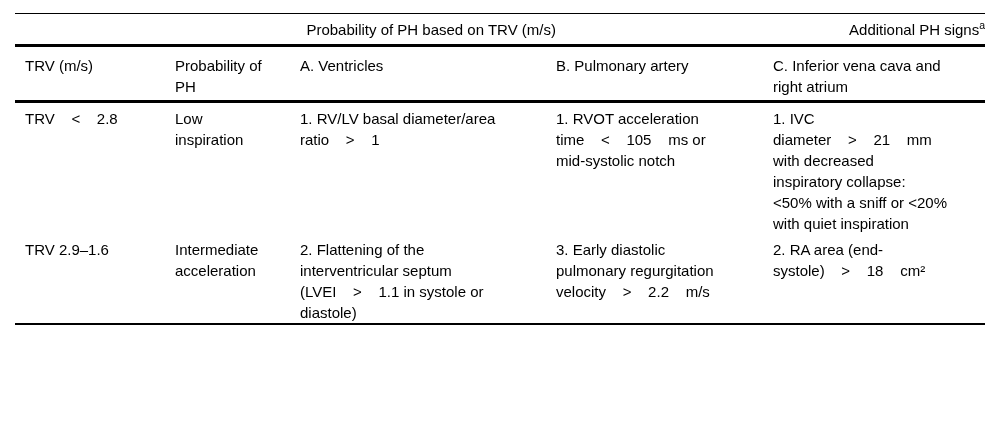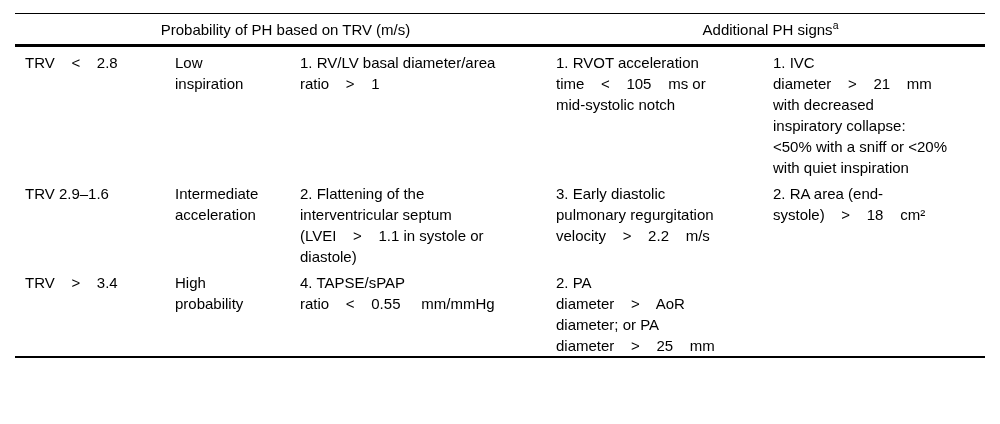--- a/index.html
+++ b/index.html
@@ -36,21 +36,21 @@
     white-space: pre-wrap;
     padding: 0;
     line-height: 21px;
     box-sizing: border-box;
     overflow: hidden;
   }
   tr.group-row th {
     border-bottom: 3px solid #000;
     height: 32px;
     vertical-align: middle;
-    text-align: center;
+    text-align: right;
   }
   tr.group-row sup {
     font-size: 10.5px;
     vertical-align: super;
     line-height: 0;
   }
   tr.cols-row th {
     border-bottom: 3px solid #000;
     height: 56px;
     padding-top: 8px;
@@ -73,20 +73,29 @@
       <col style="width:125px">
       <col style="width:256px">
       <col style="width:217px">
       <col style="width:212px">
     </colgroup>
     <thead>
       <tr class="group-row">
         <th colspan="3"><span>Probability of PH based on TRV (m/s)</span></th>
         <th colspan="2"><span>Additional PH signs</span><sup>a</sup></th>
       </tr>
+      <tr class="cols-row">
+        <th class="c1">TRV (m/s)</th>
+        <th>Probability of
+PH</th>
+        <th>A. Ventricles</th>
+        <th>B. Pulmonary artery</th>
+        <th>C. Inferior vena cava and
+right atrium</th>
+      </tr>
     </thead>
     <tbody>
       <tr class="r1">
         <td class="c1">TRV    &lt;    2.8</td>
         <td>Low
 inspiration</td>
         <td>1. RV/LV basal diameter/area
 ratio    &gt;    1</td>
         <td>1. RVOT acceleration
 time    &lt;    105    ms or
@@ -105,27 +114,15 @@
         <td>2. Flattening of the
 interventricular septum
 (LVEI    &gt;    1.1 in systole or
 diastole)</td>
         <td>3. Early diastolic
 pulmonary regurgitation
 velocity    &gt;    2.2    m/s</td>
         <td>2. RA area (end-
 systole)    &gt;    18    cm²</td>
       </tr>
-      <tr class="r3">
-        <td class="c1">TRV    &gt;    3.4</td>
-        <td>High
-probability</td>
-        <td>4. TAPSE/sPAP
-ratio    &lt;    0.55     mm/mmHg</td>
-        <td>2. PA
-diameter    &gt;    AoR
-diameter; or PA
-diameter    &gt;    25    mm</td>
-        <td></td>
-      </tr>
     </tbody>
   </table>
 </div>
 
 </body></html>

